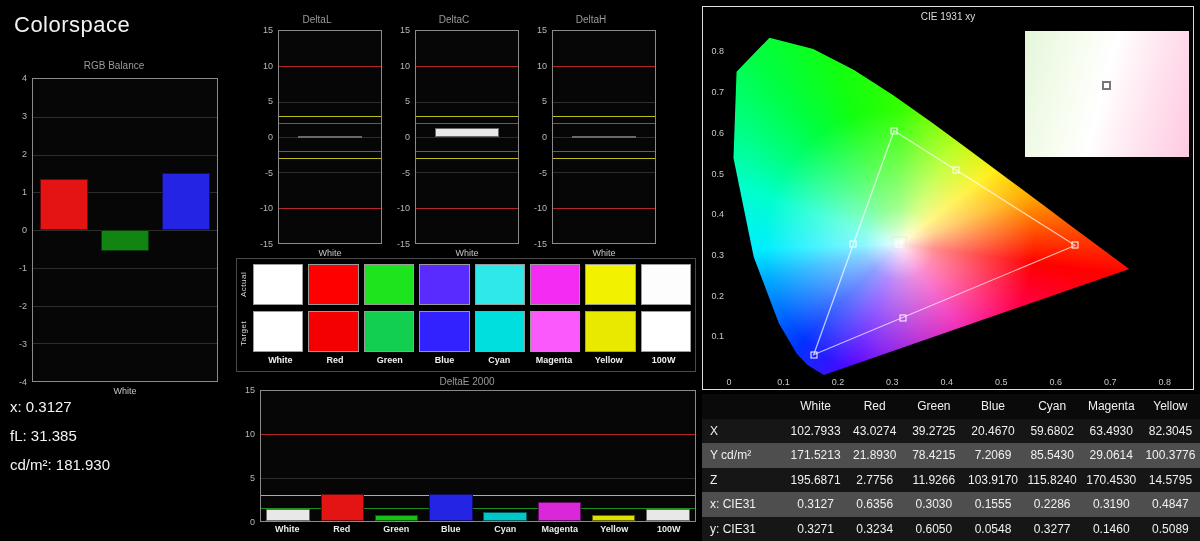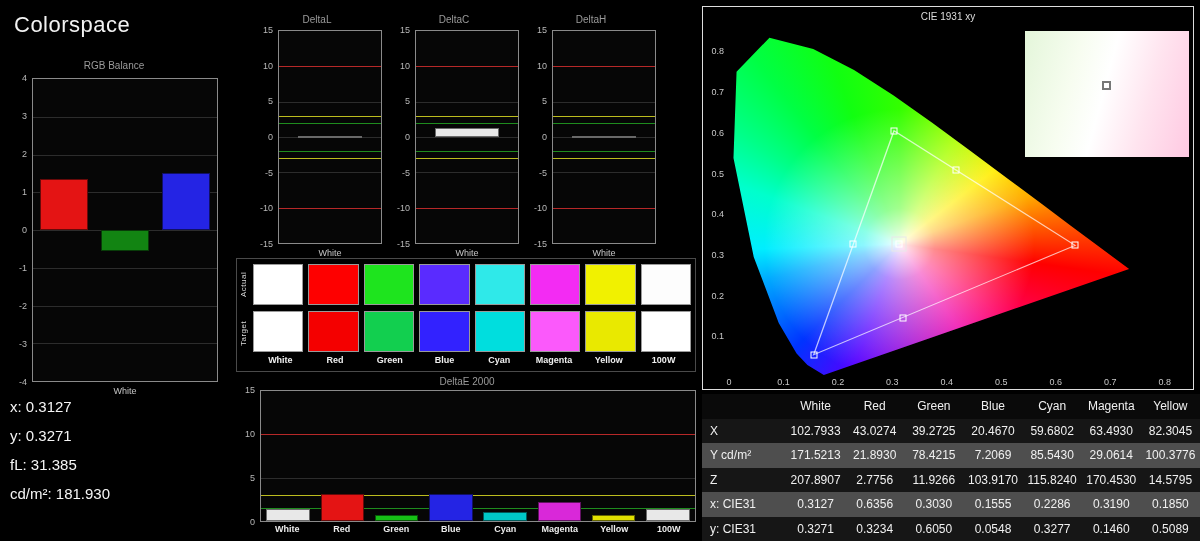--- a/index.html
+++ b/index.html
@@ -127,21 +127,20 @@
         <div class="bar" style="top: 50%; height: 6.875%; left: 37%; width: 26%; background: rgb(18, 132, 18);"></div>
         <div class="bar" style="top: 31.25%; height: 18.75%; left: 70.3333%; width: 26%; background: rgb(36, 36, 228);"></div>
       </div>
     <div class="xlabels">
         <div class="xlabel" style="left: 0%; width: 100%;">White</div>
       </div>
   </section>
 
   <section id="current-reading">
     <div class="cr-line">x: 0.3127</div>
-    <div class="cr-line">y: 0.3271</div>
     <div class="cr-line">fL: 31.385</div>
     <div class="cr-line">cd/m²: 181.930</div>
   </section>
 
   <section class="chart delta-chart" id="chart-dl">
     <div class="chart-title">DeltaL</div>
     <div class="yaxis">
         <div class="ytick" style="top: 0%;">15</div>
         <div class="ytick" style="top: 16.6667%;">10</div>
         <div class="ytick" style="top: 33.3333%;">5</div>
@@ -367,37 +366,37 @@
         <div class="tcell">171.5213</div>
         <div class="tcell">21.8930</div>
         <div class="tcell">78.4215</div>
         <div class="tcell">7.2069</div>
         <div class="tcell">85.5430</div>
         <div class="tcell">29.0614</div>
         <div class="tcell">100.3776</div>
       </div>
       <div class="trow">
         <div class="tcell tlabel">Z</div>
-        <div class="tcell">207.8907</div>
+        <div class="tcell">195.6871</div>
         <div class="tcell">2.7756</div>
         <div class="tcell">11.9266</div>
         <div class="tcell">103.9170</div>
         <div class="tcell">115.8240</div>
         <div class="tcell">170.4530</div>
         <div class="tcell">14.5795</div>
       </div>
       <div class="trow alt">
         <div class="tcell tlabel">x: CIE31</div>
         <div class="tcell">0.3127</div>
         <div class="tcell">0.6356</div>
         <div class="tcell">0.3030</div>
         <div class="tcell">0.1555</div>
         <div class="tcell">0.2286</div>
         <div class="tcell">0.3190</div>
-        <div class="tcell">0.1850</div>
+        <div class="tcell">0.4847</div>
       </div>
       <div class="trow">
         <div class="tcell tlabel">y: CIE31</div>
         <div class="tcell">0.3271</div>
         <div class="tcell">0.3234</div>
         <div class="tcell">0.6050</div>
         <div class="tcell">0.0548</div>
         <div class="tcell">0.3277</div>
         <div class="tcell">0.1460</div>
         <div class="tcell">0.5089</div>

